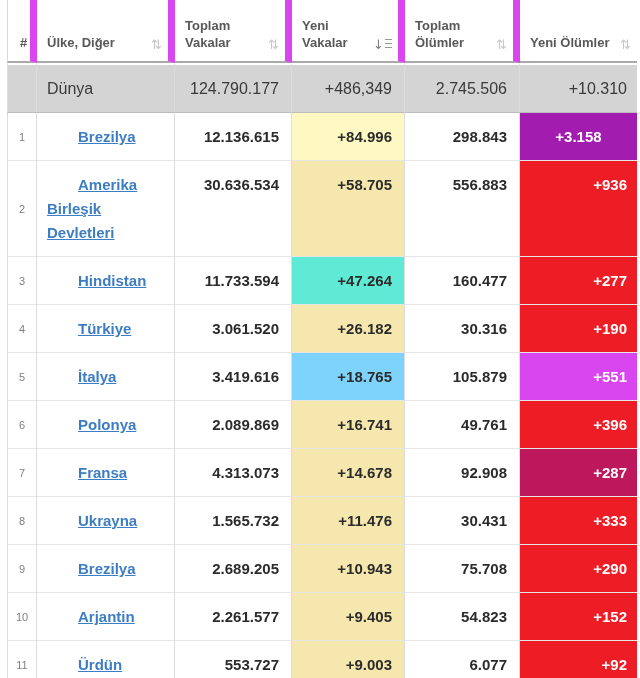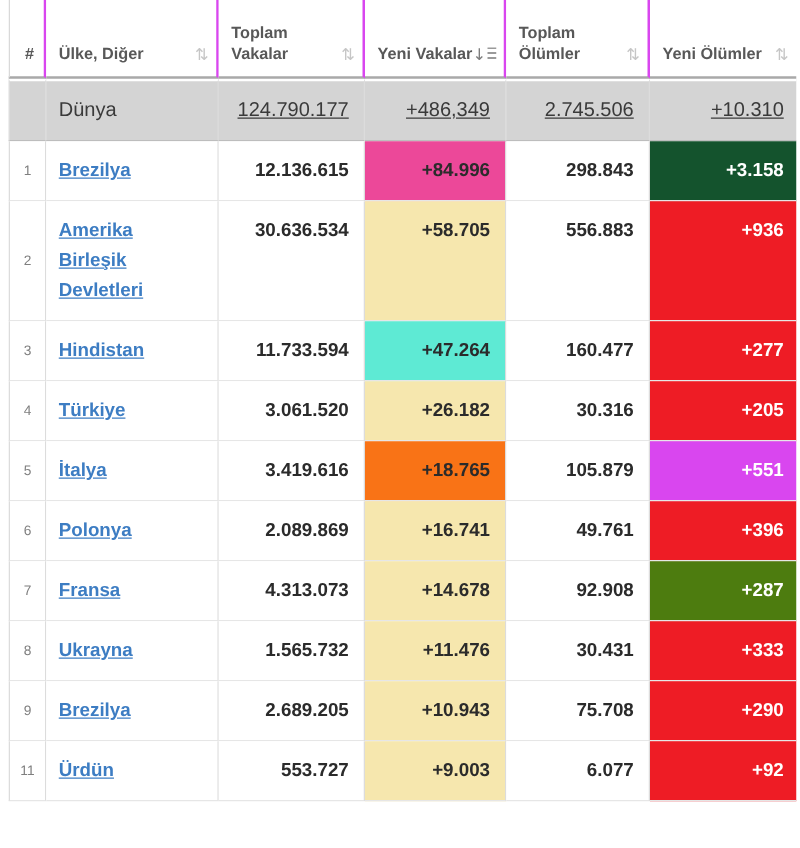--- a/index.html
+++ b/index.html
@@ -29,21 +29,21 @@
   thead th {
     height: 63px;
     vertical-align: bottom;
     text-align: left;
     font-size: 13px;
     font-weight: bold;
     color: #585858;
     line-height: 17px;
     padding: 6px 22px 10px 10px;
     border-bottom: 2px solid #a9a9a9;
-    border-right: 2px solid #d946ef;
+    border-right: 7px solid #d946ef;
     background: #ffffff;
     position: relative;
     cursor: pointer;
   }
   thead th:first-child { border-left: 1px solid #d9d9d9; padding-left: 12px; }
   thead th:last-child { border-right: none; }
   .sort-icon {
     position: absolute;
     right: 6px;
     bottom: 10px;
@@ -83,39 +83,40 @@
     text-align: center;
     font-size: 11px;
     color: #7f7f7f;
     padding-left: 2px; padding-right: 2px;
   }
   td.cell-country { font-weight: bold; }
   td.cell-country a {
     color: #3d7dc3;
     text-decoration: underline;
     font-weight: bold;
+    margin-left: 31px;
   }
   td.num {
     text-align: right;
     font-weight: bold;
     color: #2b2b2b;
     padding-right: 12px;
   }
   td.cell-new-cases  {  }
   td.cell-new-deaths { color: #ffffff; padding-right: 10px; }
 
   
   tr.world-row td {
     font-weight: normal;
     color: #3a3a3a;
     border-top: 2px solid #ffffff;
     border-bottom: 1px solid #bdbdbd;
     font-size: 16px;
   }
-  tr.world-row td.num { font-weight: normal; color: #3a3a3a; text-decoration: underline; }
+  tr.world-row td.num { font-weight: normal; color: #3a3a3a; }
 </style>
 </head>
 <body>
 
 <div class="page">
   <div class="table-wrap">
     <table class="covid">
       <colgroup>
         <col class="w-rank">
           <col class="w-country">
@@ -140,23 +141,23 @@
             <td class="cell-country" style="background: rgb(212, 212, 212);">Dünya</td>
             <td class="cell-total-cases num" style="background: rgb(212, 212, 212);">124.790.177</td>
             <td class="cell-new-cases num" style="background: rgb(212, 212, 212);">+486,349</td>
             <td class="cell-total-deaths num" style="background: rgb(212, 212, 212);">2.745.506</td>
             <td class="cell-new-deaths num" style="background: rgb(212, 212, 212); color: rgb(58, 58, 58);">+10.310</td>
           </tr>
           <tr>
             <td class="cell-rank">1</td>
             <td class="cell-country"><a href="#" style="color: rgb(61, 125, 195);">Brezilya</a></td>
             <td class="cell-total-cases num">12.136.615</td>
-            <td class="cell-new-cases num" style="background: #ec4899;">+84.996</td>
+            <td class="cell-new-cases num" style="background: #fef9c3;">+84.996</td>
             <td class="cell-total-deaths num">298.843</td>
-            <td class="cell-new-deaths num" style="background: #14532d; color: rgb(255, 255, 255);">+3.158</td>
+            <td class="cell-new-deaths num" style="background: #a21caf; color: rgb(255, 255, 255); text-align: center;">+3.158</td>
           </tr>
           <tr>
             <td class="cell-rank">2</td>
             <td class="cell-country"><a href="#" style="color: rgb(61, 125, 195);">Amerika Birleşik Devletleri</a></td>
             <td class="cell-total-cases num">30.636.534</td>
             <td class="cell-new-cases num" style="background: rgb(246, 231, 174);">+58.705</td>
             <td class="cell-total-deaths num">556.883</td>
             <td class="cell-new-deaths num" style="background: rgb(238, 28, 37); color: rgb(255, 255, 255);">+936</td>
           </tr>
           <tr>
@@ -166,63 +167,71 @@
             <td class="cell-new-cases num" style="background: #5eead4;">+47.264</td>
             <td class="cell-total-deaths num">160.477</td>
             <td class="cell-new-deaths num" style="background: rgb(238, 28, 37); color: rgb(255, 255, 255);">+277</td>
           </tr>
           <tr>
             <td class="cell-rank">4</td>
             <td class="cell-country"><a href="#" style="color: rgb(61, 125, 195);">Türkiye</a></td>
             <td class="cell-total-cases num">3.061.520</td>
             <td class="cell-new-cases num" style="background: rgb(246, 231, 174);">+26.182</td>
             <td class="cell-total-deaths num">30.316</td>
-            <td class="cell-new-deaths num" style="background: rgb(238, 28, 37); color: rgb(255, 255, 255);">+205</td>
+            <td class="cell-new-deaths num" style="background: rgb(238, 28, 37); color: rgb(255, 255, 255);">+190</td>
           </tr>
           <tr>
             <td class="cell-rank">5</td>
             <td class="cell-country"><a href="#" style="color: rgb(61, 125, 195);">İtalya</a></td>
             <td class="cell-total-cases num">3.419.616</td>
-            <td class="cell-new-cases num" style="background: #f97316;">+18.765</td>
+            <td class="cell-new-cases num" style="background: #7dd3fc;">+18.765</td>
             <td class="cell-total-deaths num">105.879</td>
             <td class="cell-new-deaths num" style="background: #d946ef; color: rgb(255, 255, 255);">+551</td>
           </tr>
           <tr>
             <td class="cell-rank">6</td>
             <td class="cell-country"><a href="#" style="color: rgb(61, 125, 195);">Polonya</a></td>
             <td class="cell-total-cases num">2.089.869</td>
             <td class="cell-new-cases num" style="background: rgb(246, 231, 174);">+16.741</td>
             <td class="cell-total-deaths num">49.761</td>
             <td class="cell-new-deaths num" style="background: rgb(238, 28, 37); color: rgb(255, 255, 255);">+396</td>
           </tr>
           <tr>
             <td class="cell-rank">7</td>
             <td class="cell-country"><a href="#" style="color: rgb(61, 125, 195);">Fransa</a></td>
             <td class="cell-total-cases num">4.313.073</td>
             <td class="cell-new-cases num" style="background: rgb(246, 231, 174); margin-left: 44px;">+14.678</td>
             <td class="cell-total-deaths num">92.908</td>
-            <td class="cell-new-deaths num" style="background: #4d7c0f; color: rgb(255, 255, 255);">+287</td>
+            <td class="cell-new-deaths num" style="background: #be185d; color: rgb(255, 255, 255);">+287</td>
           </tr>
           <tr>
             <td class="cell-rank">8</td>
             <td class="cell-country"><a href="#" style="color: rgb(61, 125, 195);">Ukrayna</a></td>
             <td class="cell-total-cases num">1.565.732</td>
             <td class="cell-new-cases num" style="background: rgb(246, 231, 174);">+11.476</td>
             <td class="cell-total-deaths num">30.431</td>
             <td class="cell-new-deaths num" style="background: rgb(238, 28, 37); color: rgb(255, 255, 255);">+333</td>
           </tr>
           <tr>
             <td class="cell-rank">9</td>
             <td class="cell-country"><a href="#" style="color: rgb(61, 125, 195);">Brezilya</a></td>
             <td class="cell-total-cases num">2.689.205</td>
             <td class="cell-new-cases num" style="background: rgb(246, 231, 174);">+10.943</td>
             <td class="cell-total-deaths num">75.708</td>
             <td class="cell-new-deaths num" style="background: rgb(238, 28, 37); color: rgb(255, 255, 255);">+290</td>
           </tr>
           <tr>
+            <td class="cell-rank">10</td>
+            <td class="cell-country"><a href="#" style="color: rgb(61, 125, 195);">Arjantin</a></td>
+            <td class="cell-total-cases num">2.261.577</td>
+            <td class="cell-new-cases num" style="background: rgb(246, 231, 174);">+9.405</td>
+            <td class="cell-total-deaths num">54.823</td>
+            <td class="cell-new-deaths num" style="background: rgb(238, 28, 37); color: rgb(255, 255, 255);">+152</td>
+          </tr>
+          <tr>
             <td class="cell-rank">11</td>
             <td class="cell-country"><a href="#" style="color: rgb(61, 125, 195);">Ürdün</a></td>
             <td class="cell-total-cases num">553.727</td>
             <td class="cell-new-cases num" style="background: rgb(246, 231, 174);">+9.003</td>
             <td class="cell-total-deaths num">6.077</td>
             <td class="cell-new-deaths num" style="background: rgb(238, 28, 37); color: rgb(255, 255, 255);">+92</td>
           </tr>
         </tbody>
     </table>
   </div>

